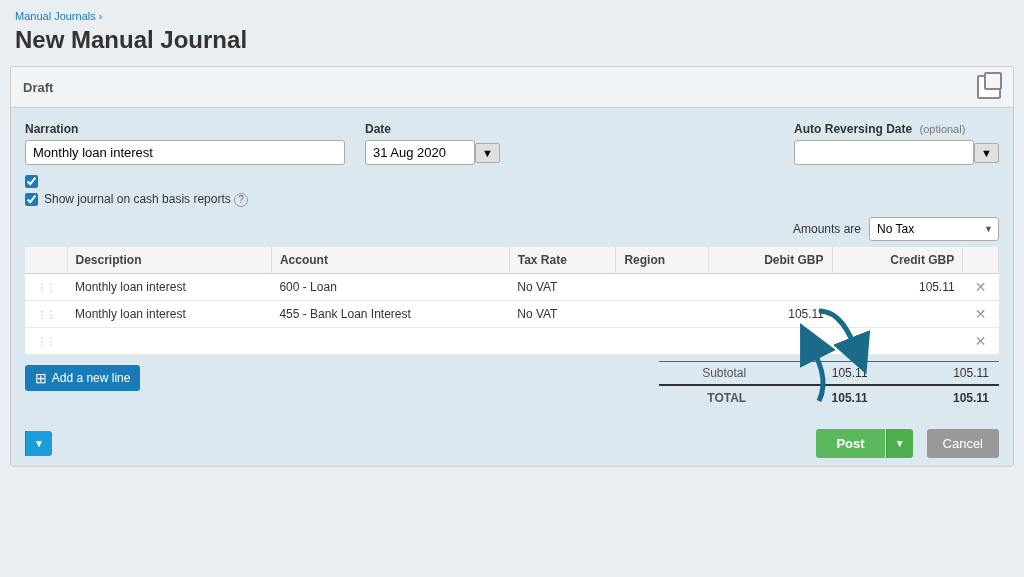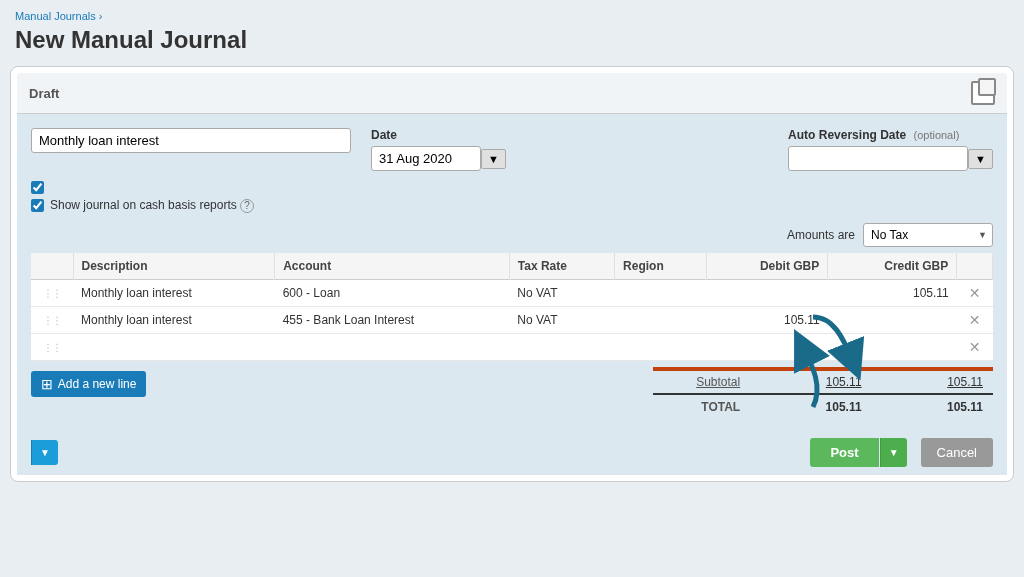--- a/index.html
+++ b/index.html
@@ -27,23 +27,23 @@
     .page-title {
       font-size: 24px;
       font-weight: bold;
       color: #333;
     }
 
     
     .card {
       background: #fff;
       border: 1px solid #ccc;
-      border-radius: 8px;
+      border-radius: 3px;
       margin: 0 10px;
-      padding: 6px;
+      padding: 0;
     }
 
     .card-header {
       background: #f0f4f7;
       border-bottom: 1px solid #ccc;
       padding: 8px 12px;
       font-size: 13px;
       font-weight: bold;
       color: #555;
       display: flex;
@@ -201,21 +201,21 @@
     .totals-table td {
       padding: 4px 10px;
     }
     .totals-table .label-cell { text-align: right; color: #555; }
     .totals-table .value-cell { text-align: right; min-width: 80px; }
     .totals-table .total-row td {
       font-weight: bold;
       border-top: 2px solid #333;
       padding-top: 5px;
     }
-    .subtotal-row td { border-top: 4px solid #c2410c; text-decoration: underline; }
+    .subtotal-row td { border-top: 1px solid #c2410c; }
 
     
     .add-line-btn {
       background: #1a7bb9;
       color: #fff;
       border: none;
       border-radius: 3px;
       padding: 5px 10px;
       cursor: pointer;
       font-size: 12px;
@@ -368,20 +368,21 @@
 <div class="card">
   <div class="card-header">
     <span>Draft</span>
     <button class="copy-icon" title="Copy"></button>
   </div>
 
   <div class="card-body">
 
     <div class="form-row">
       <div class="form-group">
+        <label>Narration</label>
         <input type="text" class="narration-input" value="Monthly loan interest" style="">
       </div>
 
       <div class="form-group">
         <label>Date</label>
         <div class="date-wrapper">
           <input type="text" class="date-input" value="31 Aug 2020" style="">
           <button class="dropdown-btn">▼</button>
         </div>
       </div>

